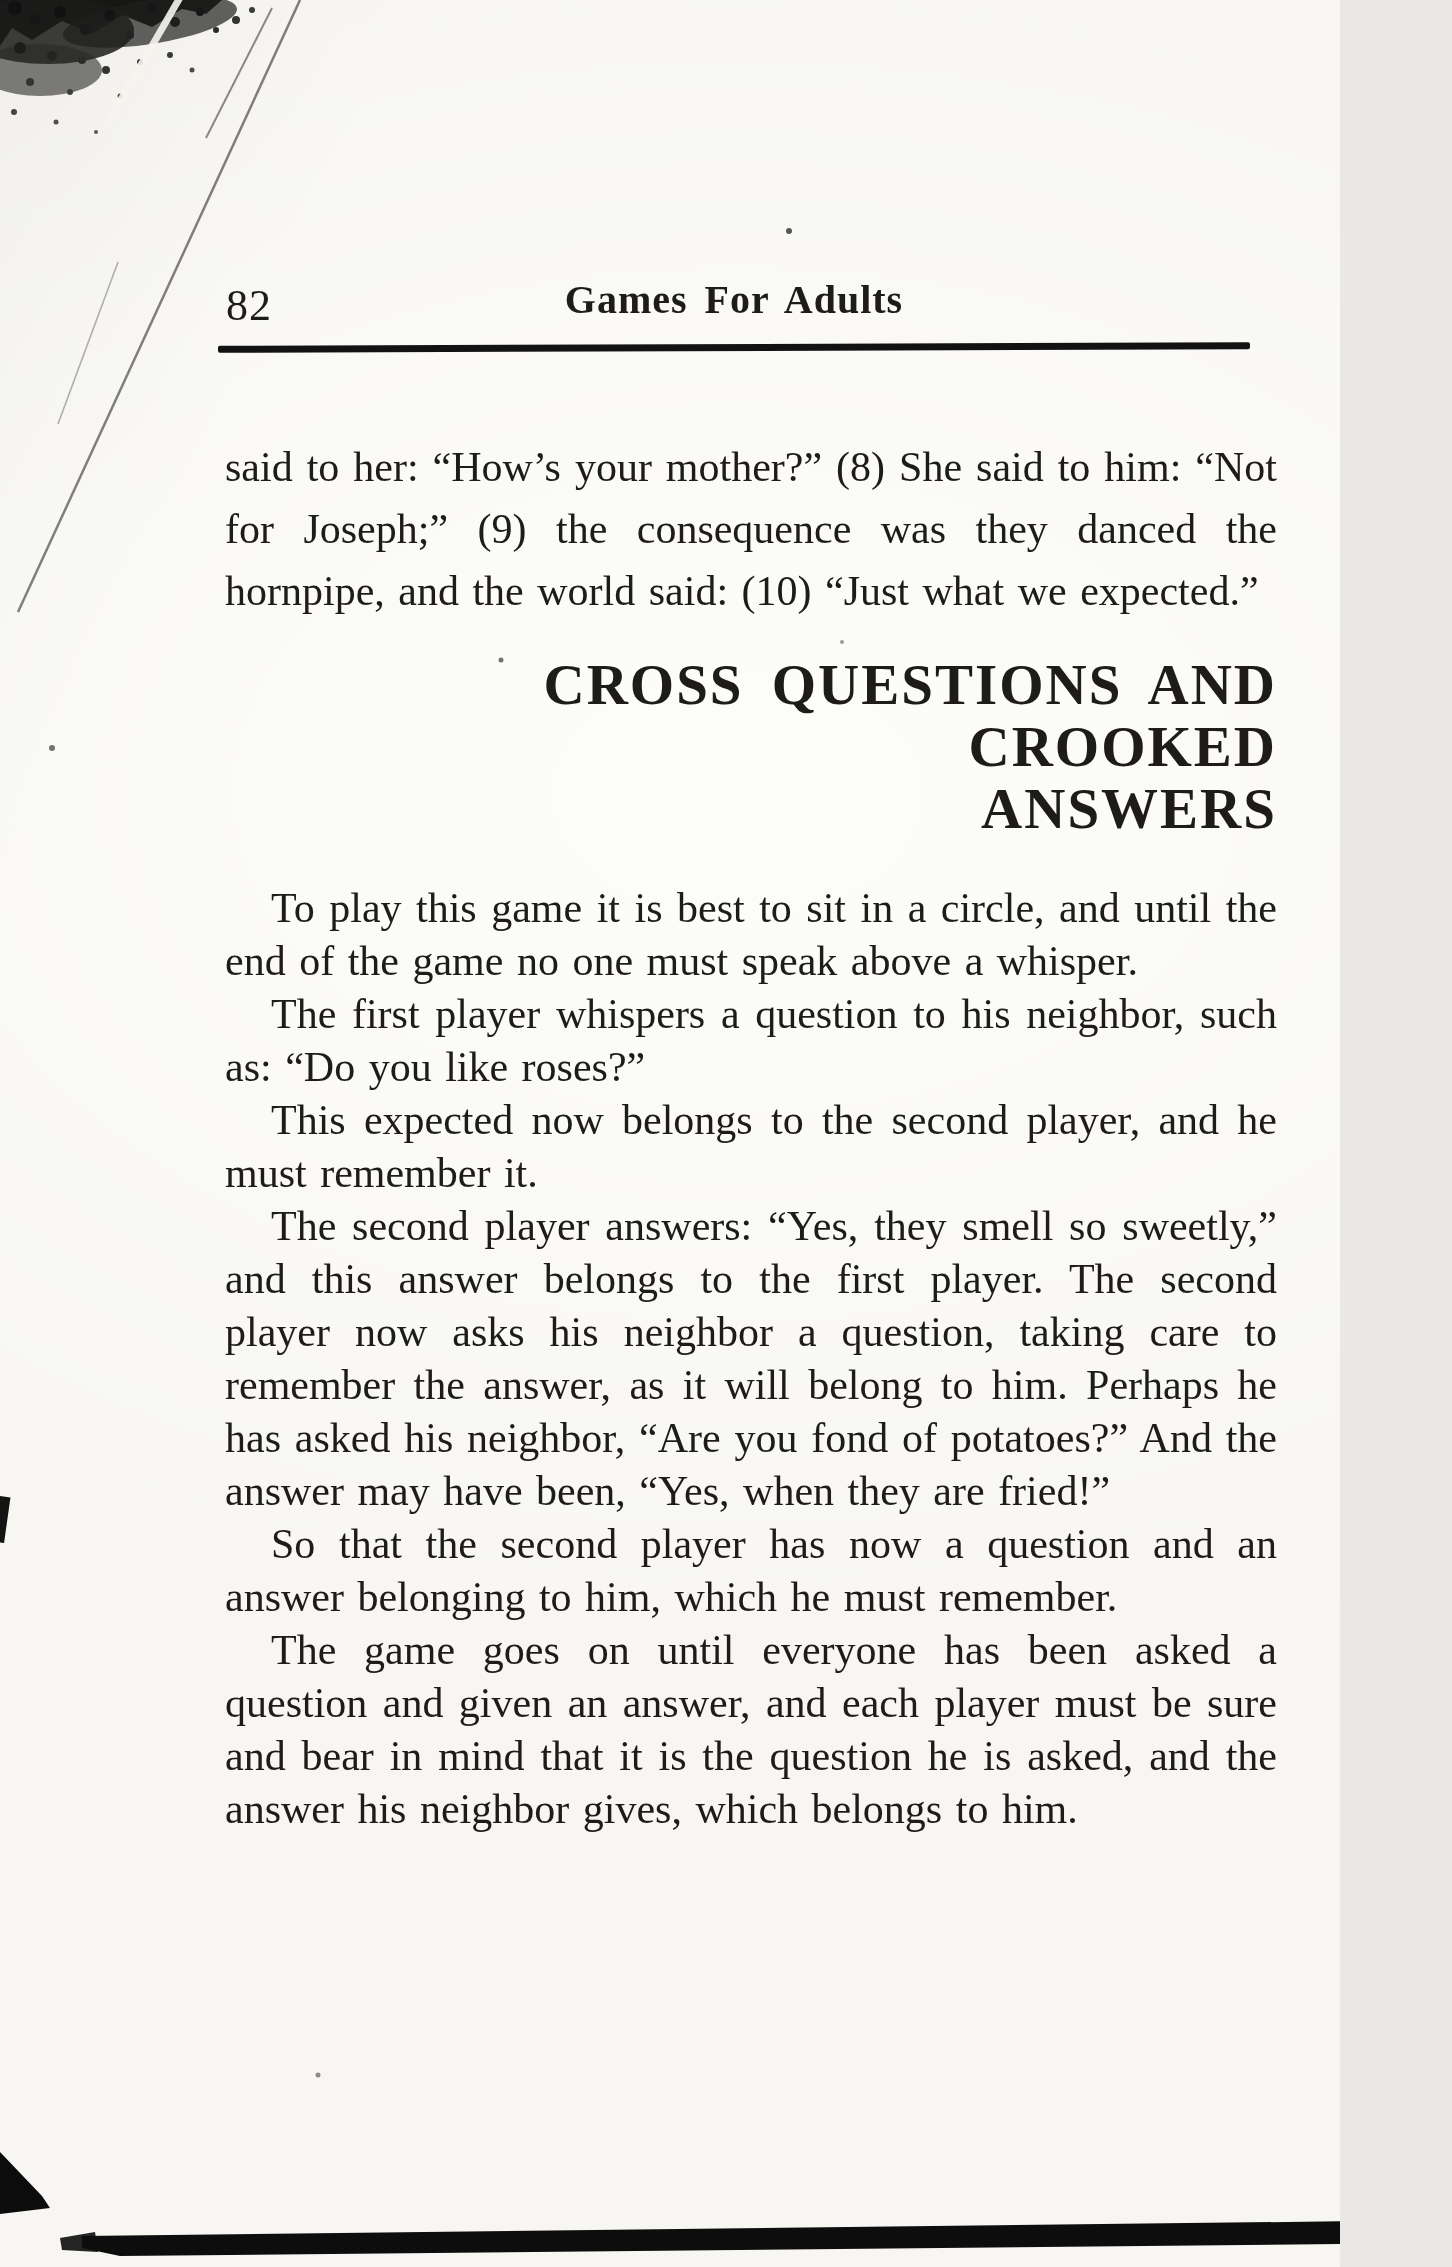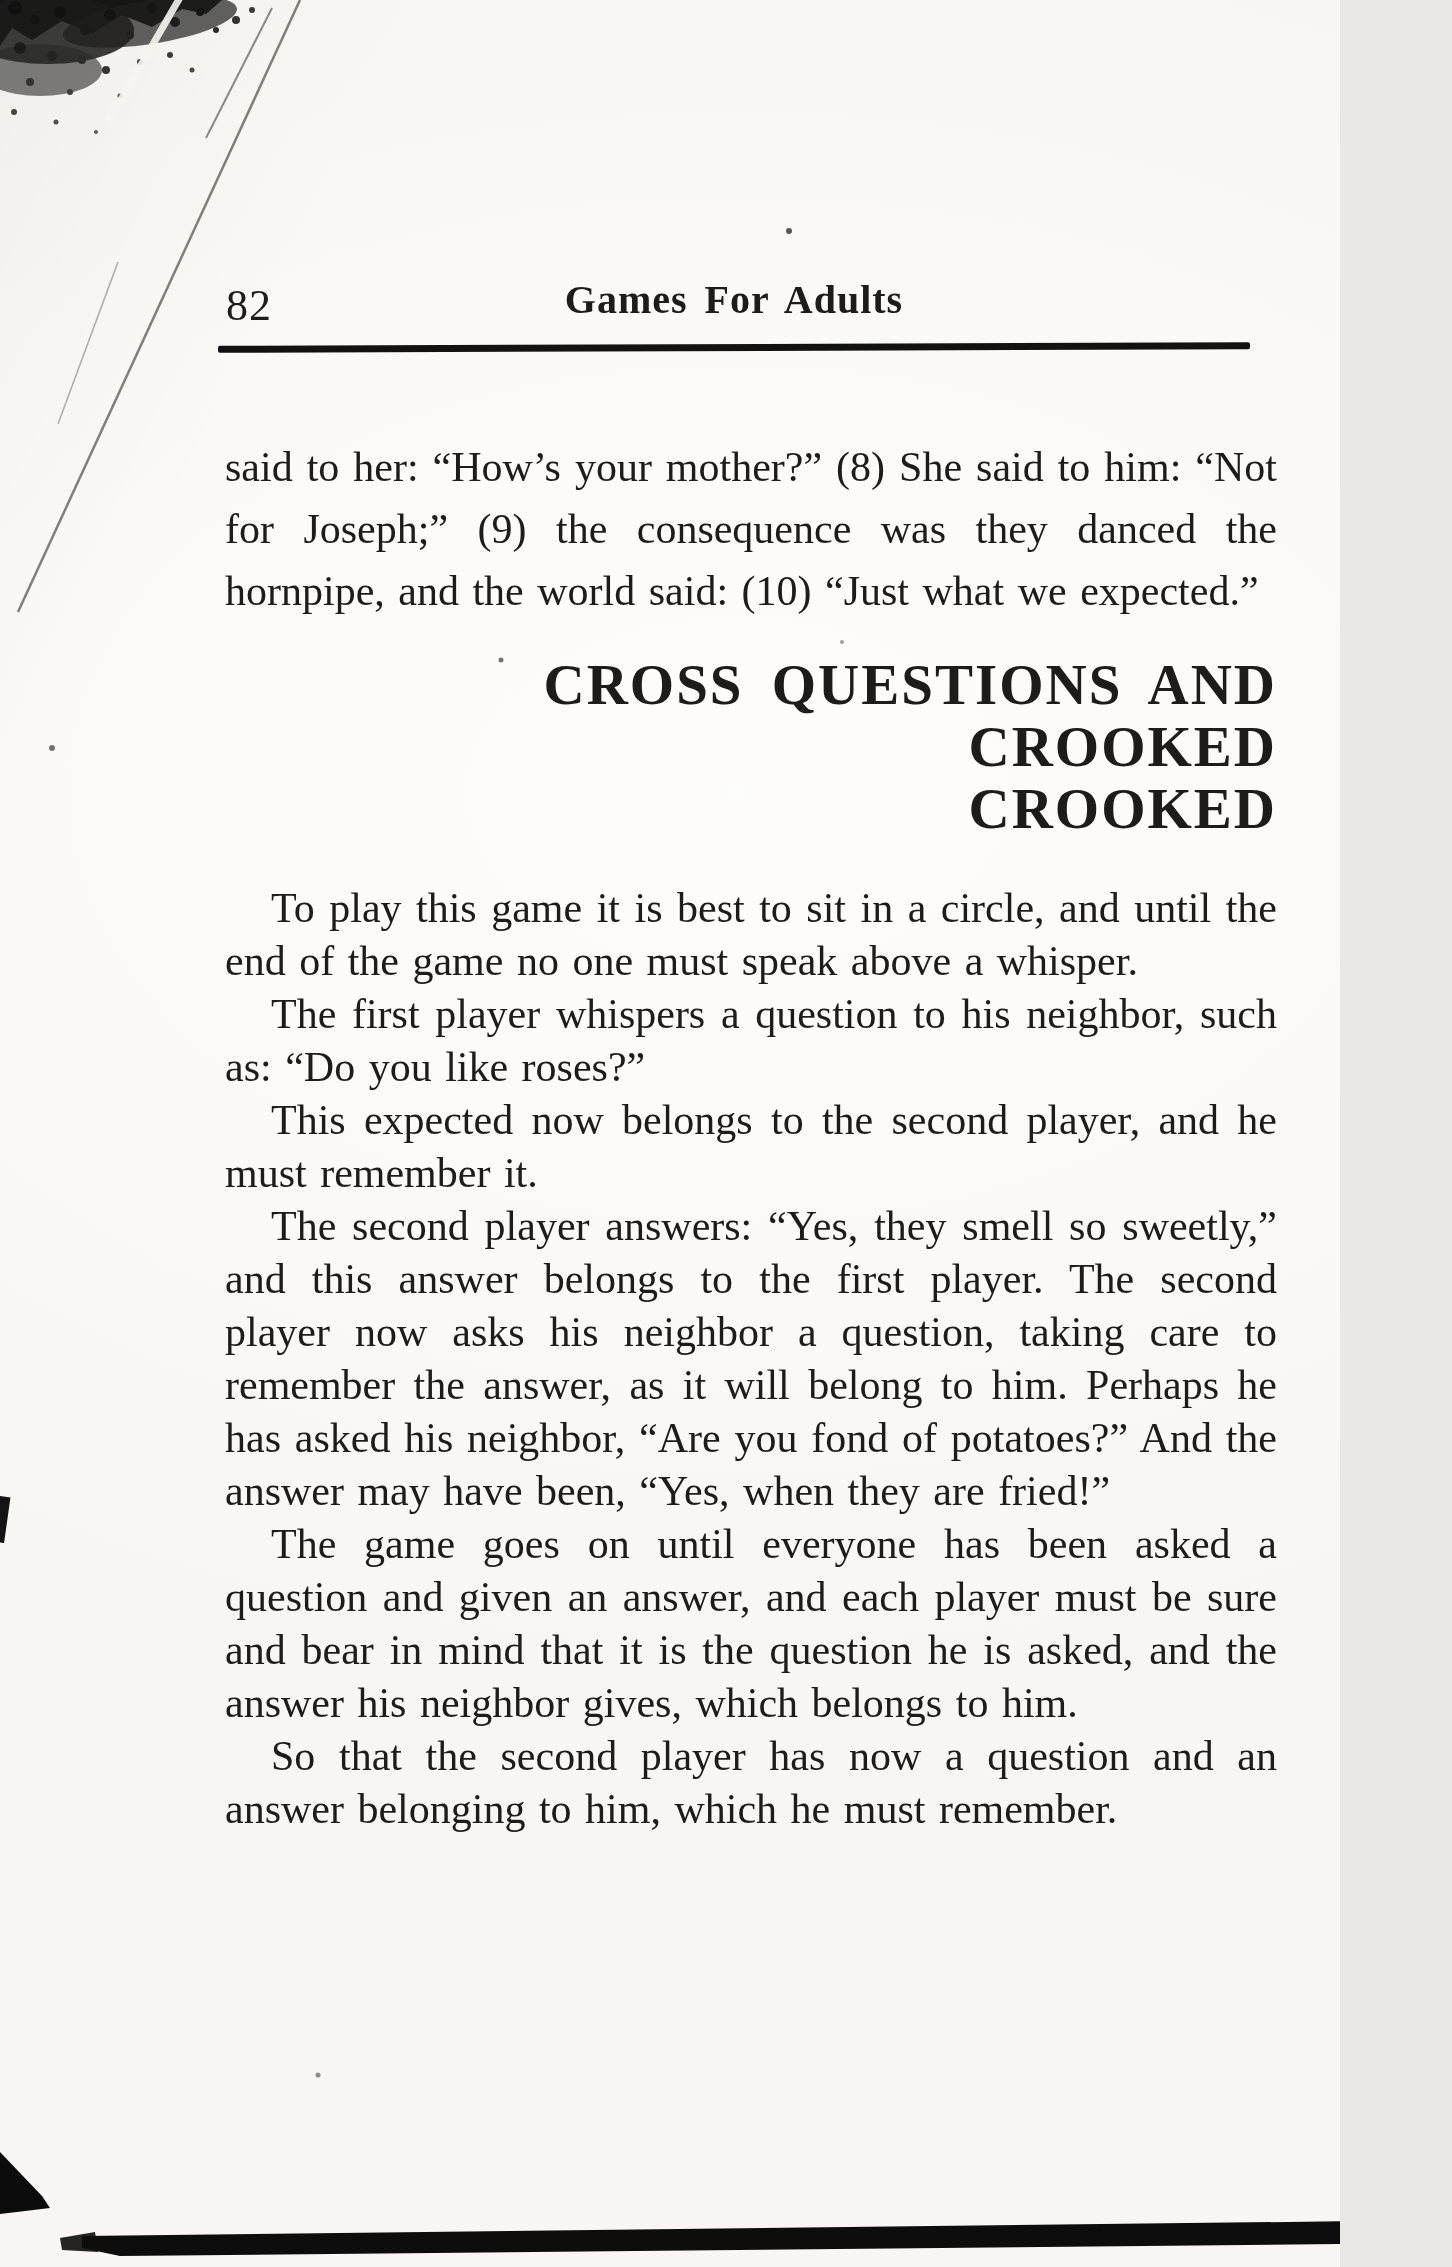--- a/index.html
+++ b/index.html
@@ -107,29 +107,29 @@
     <span class="page-number">82</span>
     <div class="running-title">Games For Adults</div>
   </header>
   <div class="header-rule"></div>
 
   <main class="text-block">
     <p class="continuation">said to her: “How’s your mother?” (8) She said to him: “Not for Joseph;” (9) the consequence was they danced the hornpipe, and the world said: (10) “Just what we expected.”</p>
 
     <h2 class="section-heading">
       <span>CROSS QUESTIONS AND CROOKED</span><br>
-      <span>CROOKED</span>
+      <span>ANSWERS</span>
     </h2>
 
     <p>To play this game it is best to sit in a circle, and until the end of the game no one must speak above a whisper.</p>
     <p>The first player whispers a question to his neighbor, such as: “Do you like roses?”</p>
     <p>This expected now belongs to the second player, and he must remember it.</p>
     <p>The second player answers: “Yes, they smell so sweetly,” and this answer belongs to the first player. The second player now asks his neighbor a question, taking care to remember the answer, as it will belong to him. Perhaps he has asked his neighbor, “Are you fond of potatoes?” And the answer may have been, “Yes, when they are fried!”</p>
+    <p>So that the second player has now a question and an answer belonging to him, which he must remember.</p>
     <p>The game goes on until everyone has been asked a question and given an answer, and each player must be sure and bear in mind that it is the question he is asked, and the answer his neighbor gives, which belongs to him.</p>
-    <p>So that the second player has now a question and an answer belonging to him, which he must remember.</p>
   </main>
 
   <svg class="artifacts" width="1452" height="2267" viewBox="0 0 1452 2267" xmlns="http://www.w3.org/2000/svg">
 
     <g>
       <line x1="300" y1="0" x2="18" y2="612" stroke="#5a5750" stroke-width="2.5" opacity="0.75"></line>
       <line x1="272" y1="8" x2="206" y2="138" stroke="#45423c" stroke-width="2" opacity="0.6"></line>
       <line x1="118" y1="262" x2="58" y2="424" stroke="#6a675f" stroke-width="1.6" opacity="0.5"></line>
     </g>
 

